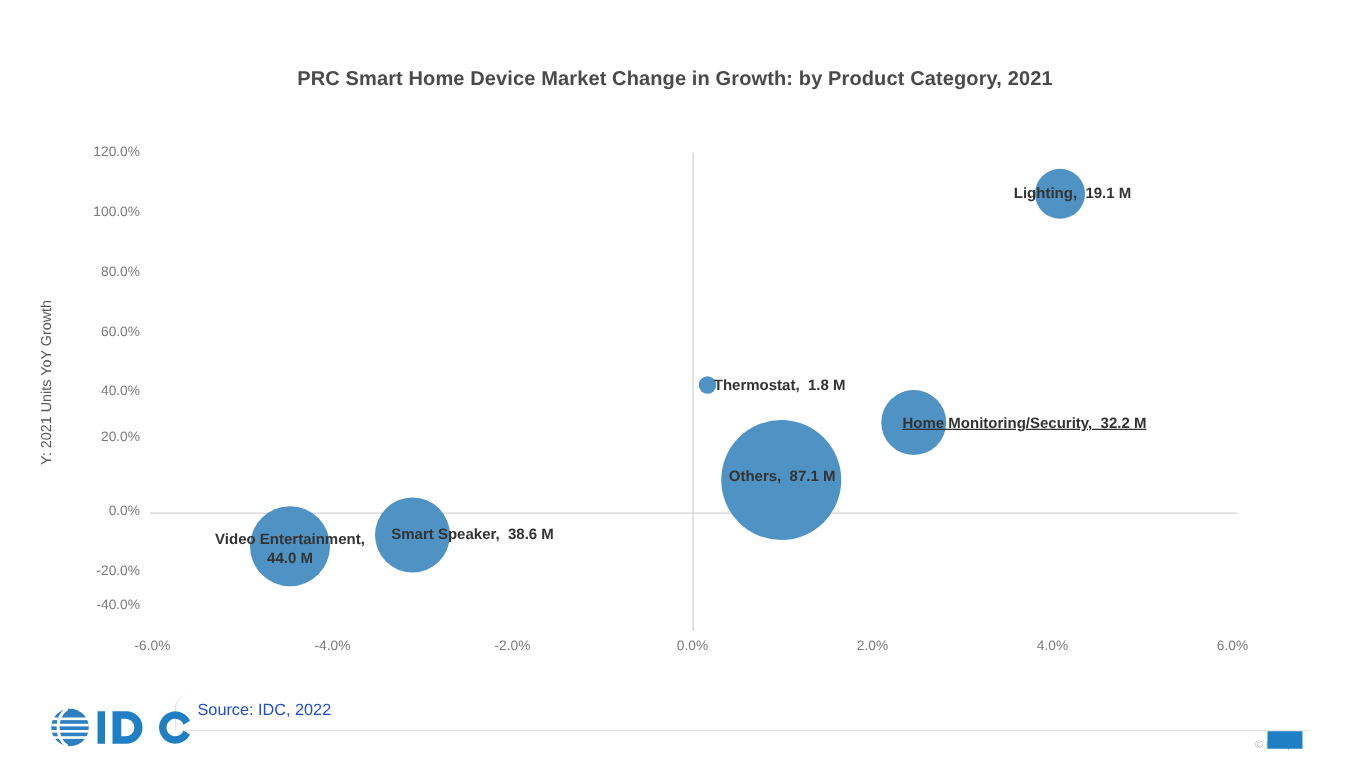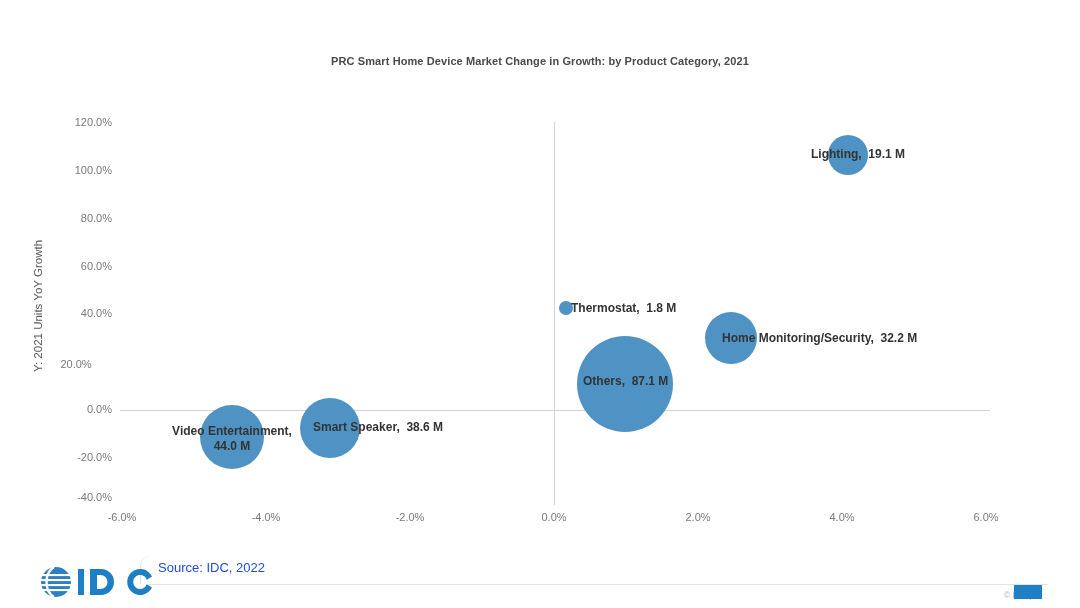--- a/index.html
+++ b/index.html
@@ -6,21 +6,21 @@
   body{
     width:1080px;height:608px;background:#ffffff;
     font-family:"Liberation Sans", sans-serif;
     overflow:hidden;position:relative;
   }
   #chart-root{position:absolute;inset:0;}
 
   .chart-title{
     position:absolute;left:0;top:55px;width:1080px;
     text-align:center;
-    font-size:11px;font-weight:bold;color:#4a4a4a;
+    font-size:16px;font-weight:bold;color:#4a4a4a;
     letter-spacing:.1px;
   }
 
   
   .plot-area{position:absolute;left:0;top:0;width:1080px;height:520px;}
   .axis-line{position:absolute;background:#d4d4d4;}
   .zero-h{left:120px;top:410px;width:870px;height:1px;}
   .zero-v{left:554px;top:122px;width:1px;height:383px;}
 
   .ytick{
@@ -104,42 +104,42 @@
     <div class="axis-line zero-v"></div>
 
     <div class="y-axis-title">Y: 2021 Units YoY Growth</div>
 
     <div id="yticks">
         <div class="ytick" style="left: 40px; width: 72px; top: 117.2px;">120.0%</div>
         <div class="ytick" style="left: 40px; width: 72px; top: 165px;">100.0%</div>
         <div class="ytick" style="left: 40px; width: 72px; top: 212.8px;">80.0%</div>
         <div class="ytick" style="left: 40px; width: 72px; top: 260.6px;">60.0%</div>
         <div class="ytick" style="left: 40px; width: 72px; top: 308.4px;">40.0%</div>
-        <div class="ytick" style="left: 40px; width: 72px; top: 359px; text-align: center;">20.0%</div>
+        <div class="ytick" style="left: 40px; width: 72px; top: 345px;">20.0%</div>
         <div class="ytick" style="left: 40px; width: 72px; top: 404px;">0.0%</div>
         <div class="ytick" style="left: 40px; width: 72px; top: 451.8px;">-20.0%</div>
-        <div class="ytick" style="left: 40px; width: 72px; top: 492px;">-40.0%</div>
+        <div class="ytick" style="left: 40px; width: 72px; top: 479px;">-40.0%</div>
       </div>
     <div id="xticks">
         <div class="xtick" style="left: 82px;">-6.0%</div>
         <div class="xtick" style="left: 226px;">-4.0%</div>
         <div class="xtick" style="left: 370px;">-2.0%</div>
         <div class="xtick" style="left: 514px;">0.0%</div>
         <div class="xtick" style="left: 658px;">2.0%</div>
         <div class="xtick" style="left: 802px;">4.0%</div>
         <div class="xtick" style="left: 946px;">6.0%</div>
       </div>
 
     <div id="bubbles">
         <div class="bubble" title="Lighting,  19.1 M" style="left: 828px; top: 135px; width: 40px; height: 40px; background: rgb(79, 147, 196);"></div>
         <div class="bubble-label" style="left: 811px; top: 147px;">Lighting,  19.1 M</div>
         <div class="bubble" title="Thermostat,  1.8 M" style="left: 559px; top: 301px; width: 14px; height: 14px; background: rgb(79, 147, 196);"></div>
         <div class="bubble-label" style="left: 571px; top: 301px;">Thermostat,  1.8 M</div>
         <div class="bubble" title="Home Monitoring/Security,  32.2 M" style="left: 705px; top: 312px; width: 52px; height: 52px; background: rgb(79, 147, 196);"></div>
-        <div class="bubble-label" style="left: 722px; top: 331px;">Home Monitoring/Security,  32.2 M</div>
+        <div class="bubble-label" style="left: 722px; top: 331px; text-decoration: underline;">Home Monitoring/Security,  32.2 M</div>
         <div class="bubble" title="Others,  87.1 M" style="left: 577px; top: 336px; width: 96px; height: 96px; background: rgb(79, 147, 196);"></div>
         <div class="bubble-label" style="left: 583px; top: 374px;">Others,  87.1 M</div>
         <div class="bubble" title="Smart Speaker,  38.6 M" style="left: 300px; top: 398px; width: 60px; height: 60px; background: rgb(79, 147, 196);"></div>
         <div class="bubble-label" style="left: 313px; top: 420px;">Smart Speaker,  38.6 M</div>
         <div class="bubble" title="Video Entertainment,
 44.0 M" style="left: 200px; top: 405px; width: 64px; height: 64px; background: rgb(79, 147, 196);"></div>
         <div class="bubble-label" style="left: 137px; top: 424px; text-align: center; width: 190px;">Video Entertainment,
 44.0 M</div>
       </div>
 

